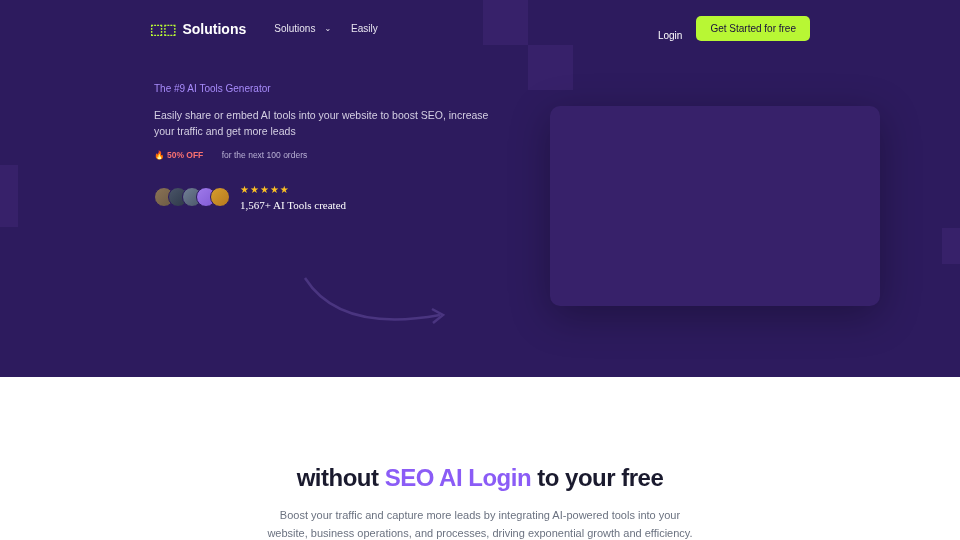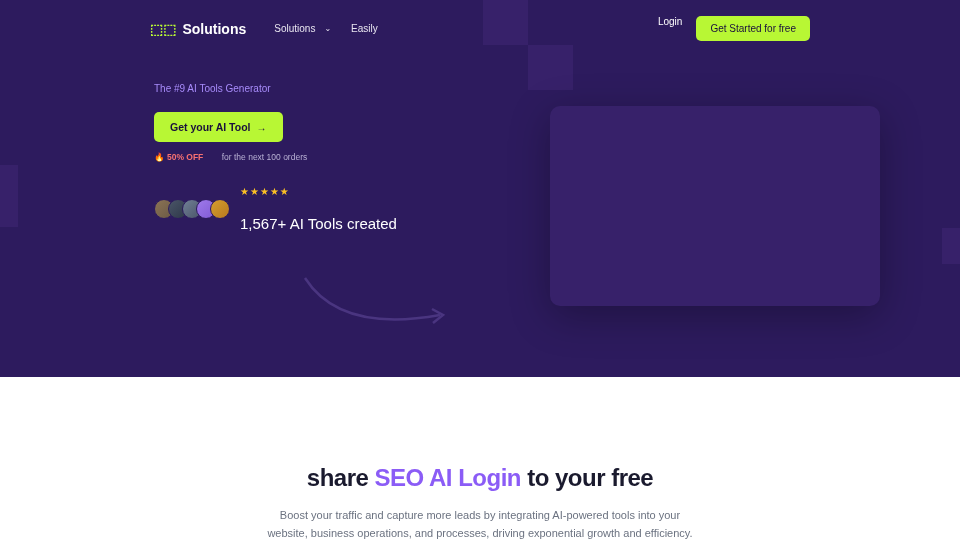--- a/index.html
+++ b/index.html
@@ -9,21 +9,21 @@
 .d1 { width: 45px; height: 45px; top: 0; left: 483px; }
 .d2 { width: 45px; height: 45px; top: 45px; left: 528px; }
 .d3 { width: 18px; height: 62px; top: 165px; left: 0; }
 .d4 { width: 18px; height: 36px; top: 228px; right: 0; }
 .nav { display: flex; align-items: center; padding: 16px 150px 0; position: relative; z-index: 2; }
 .logo { display: flex; align-items: center; gap: 6px; color: #fff; font-weight: 700; font-size: 14px; }
 .logo-icon { color: #b8f734; font-size: 14px; font-weight: bold; }
 .nav-links { display: flex; gap: 20px; margin-left: 28px; font-size: 10px; color: #e8e5f0; }
 .nav-item { display: flex; align-items: center; gap: 9px; cursor: pointer; }
 .chev { font-size: 8px; }
-.nav-right { margin-left: auto; display: flex; align-items: flex-start; gap: 14px; }
+.nav-right { margin-left: auto; display: flex; align-items: flex-end; gap: 14px; }
 .login { color: #fff; font-size: 10px; cursor: pointer; }
 .btn-cta { background: #b8f734; color: #1a0f3d; padding: 7px 14px; border-radius: 5px; font-size: 10px; font-weight: 400; cursor: pointer; border: none; }
 .content { padding: 42px 0 0 154px; position: relative; z-index: 2; max-width: 500px; }
 .eyebrow { color: #a78bfa; font-size: 10px; font-weight: 500; }
 .headline { color: #fff; font-size: 30px; font-weight: 800; line-height: 1.25; margin-top: 8px; letter-spacing: -0.5px; }
 .highlight { background: #7c3aed; padding: 2px 8px; display: inline-block; transform: rotate(-1deg); }
 .subhead { color: #d4cfe3; font-size: 10.5px; margin-top: 14px; line-height: 1.5; max-width: 340px; }
 .btn-primary { background: #b8f734; color: #1a0f3d; padding: 9px 16px; border-radius: 5px; font-size: 10.5px; font-weight: 600; cursor: pointer; border: none; margin-top: 18px; display: inline-flex; align-items: center; gap: 6px; }
 .arrow { font-size: 10px; }
 .promo { margin-top: 10px; font-size: 8.5px; }
@@ -33,21 +33,21 @@
 .avatars { display: flex; }
 .avatar { width: 20px; height: 20px; border-radius: 50%; border: 1.5px solid #2d1b5e; margin-left: -6px; }
 .avatar:first-child { margin-left: 0; }
 .a1 { background: linear-gradient(135deg, #8b7355, #6b5a45); }
 .a2 { background: linear-gradient(135deg, #4a5568, #2d3748); }
 .a3 { background: linear-gradient(135deg, #718096, #4a5568); }
 .a4 { background: linear-gradient(135deg, #9f7aea, #805ad5); }
 .a5 { background: linear-gradient(135deg, #d69e2e, #b7791f); }
 .social-text { display: flex; flex-direction: column; }
 .stars { color: #fbbf24; font-size: 10px; letter-spacing: 1px; }
-.social-count { color: #fff; font-size: 15px; margin-top: 18px; }
+.social-count { color: #fff; font-size: 11px; margin-top: 4px; font-family: Liberation Serif, serif; }
 .device { position: absolute; right: 80px; top: 106px; width: 330px; height: 200px; background: #37216a; border-radius: 10px; box-shadow: 0 10px 40px rgba(0,0,0,0.3); z-index: 1; }
 .swoosh { position: absolute; left: 300px; top: 273px; width: 160px; height: 60px; z-index: 1; }
 .section2 { background: #fff; padding: 54px 0 0; text-align: center; }
 .s2-title { font-size: 24px; font-weight: 800; color: #1a1a2e; line-height: 1.3; letter-spacing: -0.5px; }
 .s2-em { color: #8b5cf6; }
 .s2-sub { color: #6b7280; font-size: 11px; margin-top: 14px; line-height: 1.6; max-width: 440px; margin-left: auto; margin-right: auto; }
 </style>
 </head>
 <body>
 
@@ -72,24 +72,21 @@
       </div>
     </div>
     <div class="nav-right">
       <span class="login">Login</span>
       <button class="btn-cta">Get Started for free</button>
     </div>
   </nav>
 
   <div class="content">
     <div class="eyebrow">The #9 AI Tools Generator</div>
-    <button class="btn-primary">
-      <span>Get your AI Tool</span>
-      <span class="arrow">→</span>
-    </button>
+    <p class="subhead">Easily share or embed AI tools into your website to boost SEO, increase your traffic and get more leads</p>
     <div class="promo">
       <span class="promo-badge">🔥 50% OFF</span>
       <span class="promo-text">for the next 100 orders</span>
     </div>
     <div class="social">
       <div class="avatars">
         <div class="avatar a1"></div>
         <div class="avatar a2"></div>
         <div class="avatar a3"></div>
         <div class="avatar a4"></div>
@@ -106,16 +103,16 @@
     <path d="M 5 5 Q 40 60 140 42" stroke="#4a3580" stroke-width="2.5" fill="none"></path>
     <path d="M 132 36 L 143 42 L 133 50" stroke="#4a3580" stroke-width="2.5" fill="none"></path>
   </svg>
 
   <div class="device"></div>
 </div>
 
 <div class="section2">
   <h2 class="s2-title">
     <br>
-    <span>share </span><span class="s2-em">SEO AI Login</span><span> to your free</span>
+    <span>without </span><span class="s2-em">SEO AI Login</span><span> to your free</span>
   </h2>
   <p class="s2-sub">Boost your traffic and capture more leads by integrating AI-powered tools into your website, business operations, and processes, driving exponential growth and efficiency.</p>
 </div>
 
 </body></html>

